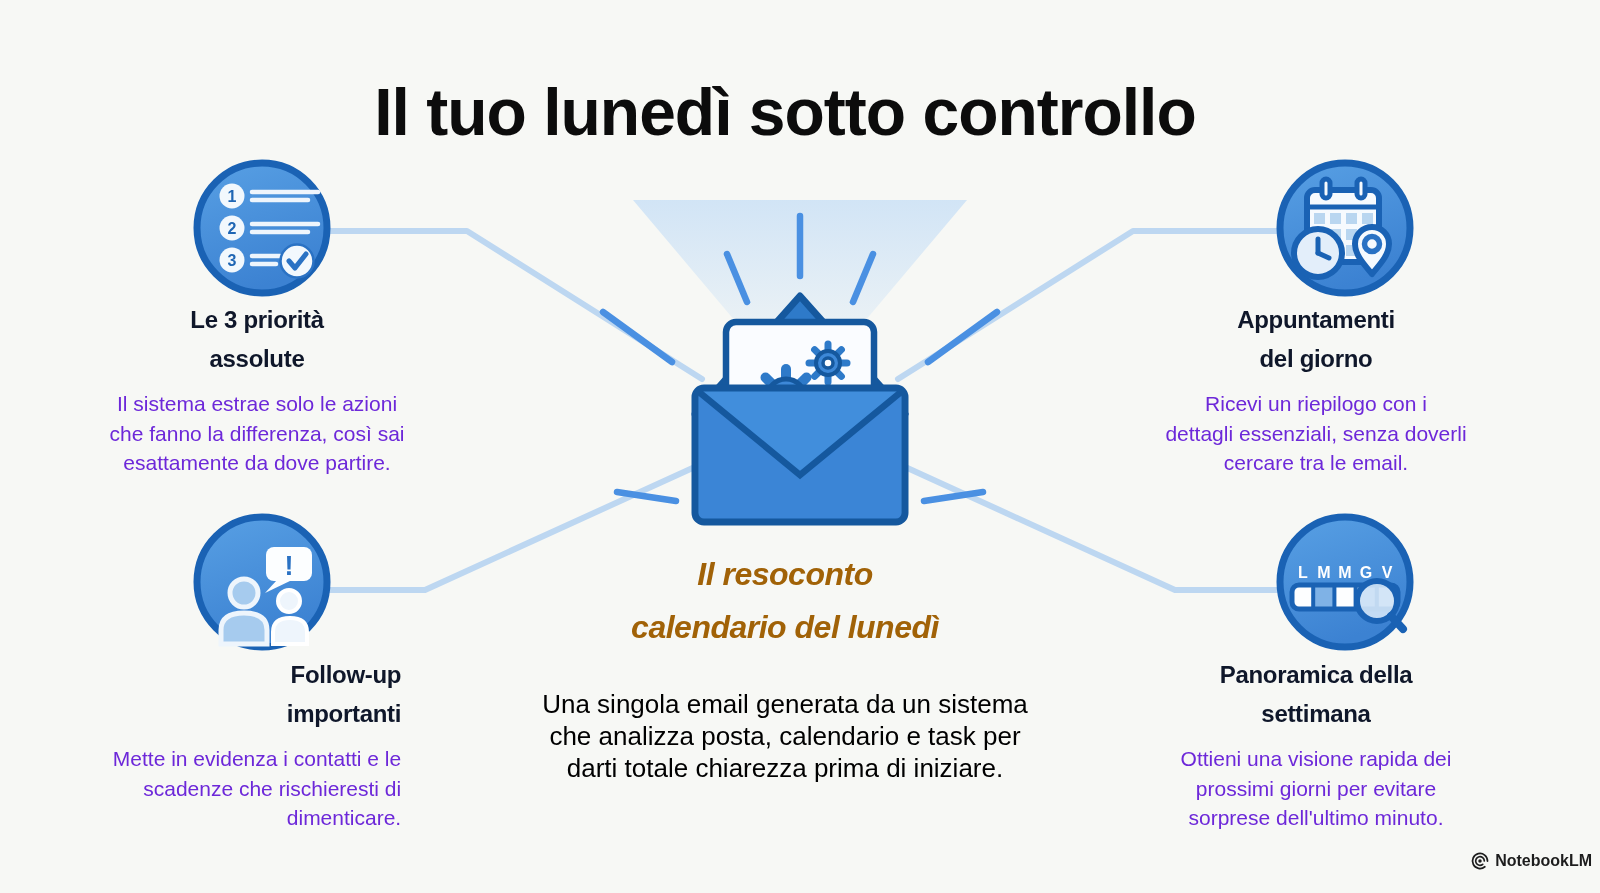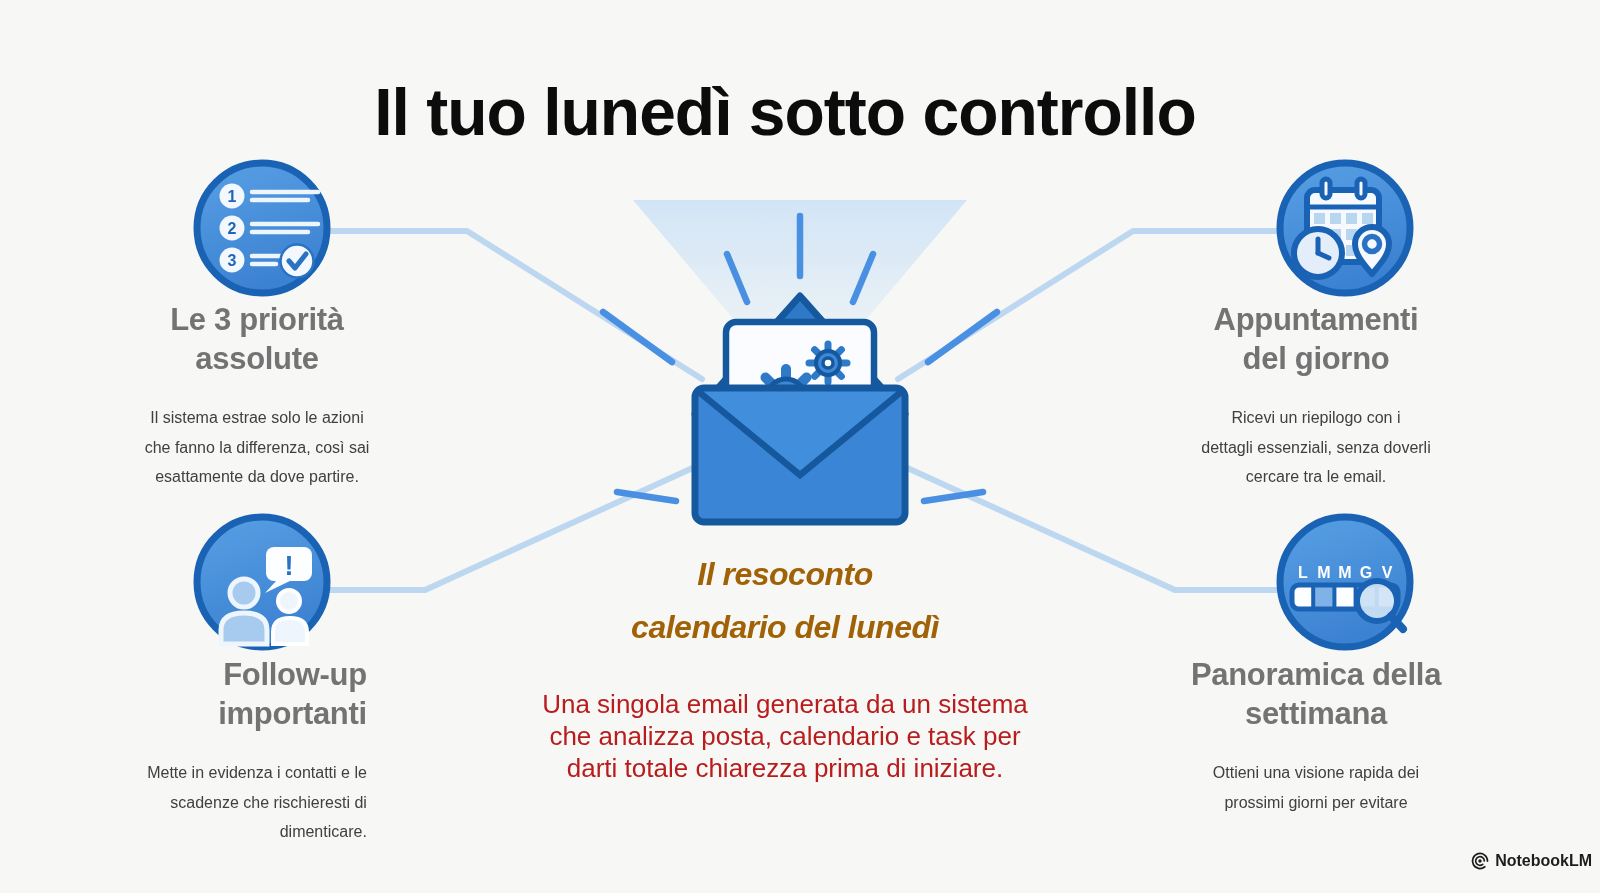--- a/index.html
+++ b/index.html
@@ -2,28 +2,28 @@
 <html><head>
 <meta charset="utf-8">
 <style>
   html,body{margin:0;padding:0;background:#f7f8f5;}
   .canvas{position:relative;width:1600px;height:893px;background:#f7f8f5;
           font-family:"Liberation Sans",sans-serif;overflow:hidden;}
   .bgsvg{position:absolute;left:0;top:0;}
   .title{position:absolute;top:74px;left:785px;transform:translateX(-50%);
          font-size:66px;font-weight:700;color:#0c0c0c;letter-spacing:-1px;white-space:nowrap;}
   .feature{position:absolute;transform:translateX(-50%);text-align:center;}
-  .f-h{font-size:31px;font-weight:700;line-height:39px;color:#737373;letter-spacing:-0.3px;}
+  .f-h{font-size:24px;font-weight:700;line-height:39px;color:#0f172a;letter-spacing:-0.3px;}
   .f-h div{white-space:nowrap;}
-  .f-b{margin-top:25px;font-size:16px;line-height:29.5px;color:#404040;}
+  .f-b{margin-top:11px;font-size:21px;line-height:29.5px;color:#6d28d9;}
   .f-b div{white-space:nowrap;}
   .center-block{position:absolute;left:785px;top:548px;transform:translateX(-50%);text-align:center;}
   .c-h{font-size:32px;font-weight:700;line-height:53px;color:#a16207;letter-spacing:-0.5px;font-style:italic;}
   .c-h div{white-space:nowrap;}
-  .c-b{margin-top:34px;font-size:26px;line-height:32px;color:#b91c1c;}
+  .c-b{margin-top:34px;font-size:26px;line-height:32px;color:#000000;}
   .c-b div{white-space:nowrap;}
   .watermark{position:absolute;top:851px;right:8px;display:flex;align-items:center;gap:5px;
              font-size:16px;font-weight:700;color:#1d1d1d;}
 </style>
 </head>
 <body>
 
 <div class="canvas">
 
   <svg class="bgsvg" width="1600" height="893" viewBox="0 0 1600 893">
@@ -242,20 +242,21 @@
   </div>
 
   <div class="feature" style="left:1316px;top:655px;">
     <div class="f-h">
       <div>Panoramica della</div>
       <div>settimana</div>
     </div>
     <div class="f-b">
       <div>Ottieni una visione rapida dei</div>
       <div>prossimi giorni per evitare</div>
+      <div>sorprese dell'ultimo minuto.</div>
     </div>
   </div>
 
   <div class="center-block">
     <div class="c-h">
       <div>Il resoconto</div>
       <div>calendario del lunedì</div>
     </div>
     <div class="c-b">
       <div>Una singola email generata da un sistema</div>

